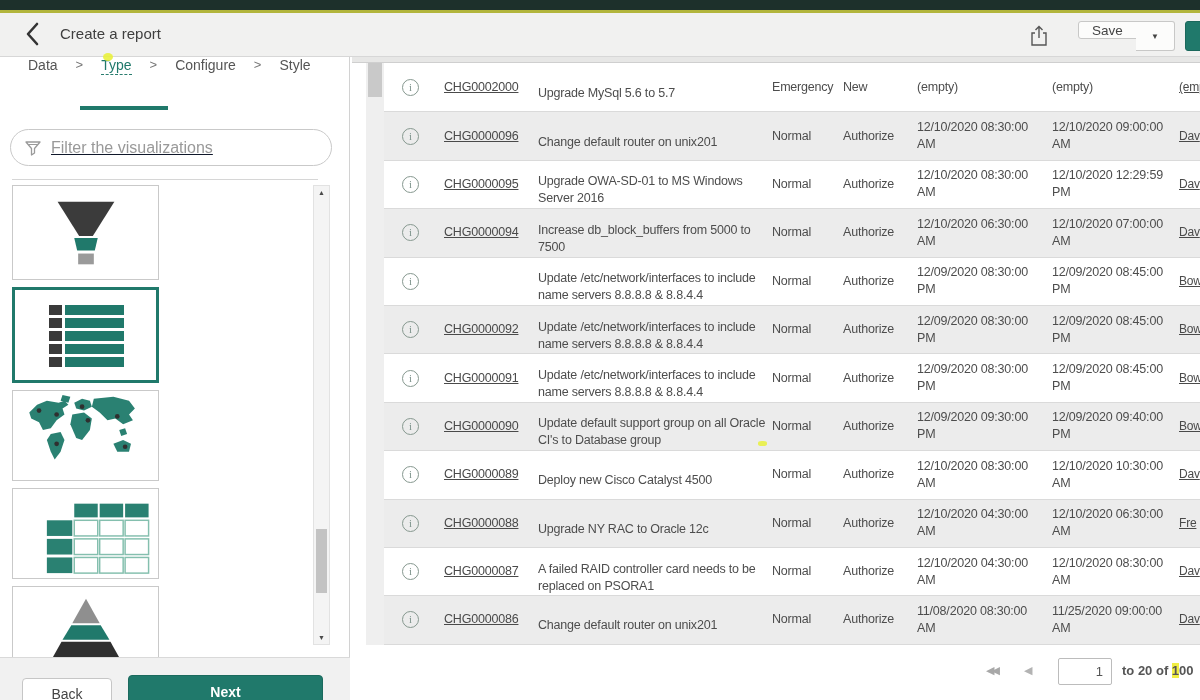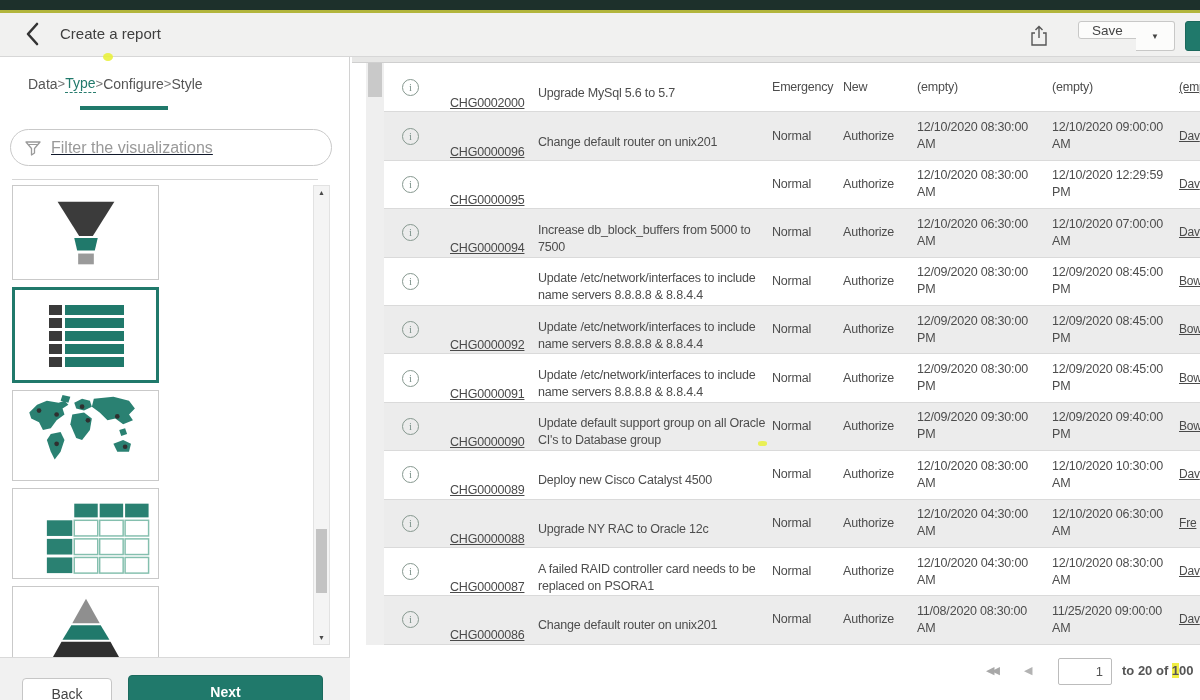--- a/index.html
+++ b/index.html
@@ -25,22 +25,22 @@
             font-size:13.5px; color:#444; cursor:pointer; font-family:inherit; }
   .save-drop { position:absolute; left:1136px; top:8px; width:39px; height:30px;
             background:#fcfcfb; border:1px solid #c8c8c7; border-left:none;
             border-radius:0 3px 3px 0; font-size:8px; color:#444; cursor:pointer; }
   .run-btn { position:absolute; left:1185px; top:8px; width:40px; height:30px;
             background:#20796b; border:1px solid #1b685c; border-radius:3px; cursor:pointer; }
 
   
   .panel { position:absolute; top:57px; left:0; width:350px; height:643px;
            background:#fff; border-right:1px solid #d2d2d2; }
-  .crumbs { position:relative; height:53px; display:flex; align-items:center;
-            padding-left:28px; font-size:14px; color:#555; }
+  .crumbs { position:relative; height:53px; display:flex; align-items:flex-start;
+            padding-left:28px; gap:18px; font-size:14px; color:#555; }
   .crumb { cursor:pointer; }
   .crumb.active { color:#20796b; border-bottom:1px dashed #2a7d6f; padding-bottom:1px; }
   .crumb-sep { color:#777; font-size:13px; }
   .active-bar { position:absolute; left:80px; bottom:0; width:88px; height:4px;
             background:#20796b; }
   .filter-wrap { position:absolute; top:72px; left:10px; width:322px; height:37px;
             border:1px solid #c9c9c9; border-radius:19px; background:#fff;
             display:flex; align-items:center; padding:0 13px; gap:9px; }
   .filter-wrap input { border:none; outline:none; flex:1; font-size:16px; color:#0f172a;
             font-family:inherit; background:transparent;text-decoration:underline; }
@@ -85,21 +85,21 @@
 
   .rows { position:absolute; left:34px; top:7px; width:816px; }
   .row { position:relative; height:48.4px; border-bottom:1px solid #dadada; background:#fff; }
   .row.alt { background:#ececec; }
   .cell { position:absolute; top:0; height:100%; display:flex; align-items:center;
           font-size:12.5px; letter-spacing:-0.2px; color:#4d4d4d; line-height:17px; }
   .c-icon { left:18px; }
   .info-icon { width:17px; height:17px; border:1px solid #86988f; border-radius:50%;
           color:#7e948c; display:flex; align-items:center; justify-content:center;
           font-family:"Liberation Serif", serif; font-size:11px; cursor:pointer; }
-  .c-num { left:66px; width:80px;margin-top:16px; }
+  .c-num { left:60px; width:80px; }
   .c-num, .c-asg { color:#4a4a4a; text-decoration:underline; cursor:pointer; }
   .c-desc { left:154px; width:230px;margin-top:6px; }
   .c-pri { left:388px; width:70px; }
   .c-state { left:459px; width:70px; }
   .c-start { left:533px; width:120px; }
   .c-end { left:668px; width:120px; }
   .c-asg { left:795px; width:60px; font-size:12px; }
 
   .paging { position:absolute; top:598px; left:0; width:850px; height:36px;
             font-size:13px; color:#555; }
@@ -292,20 +292,21 @@
     <span class="cell c-state">Authorize</span>
     <span class="cell c-start">12/10/2020 08:30:00 AM</span>
     <span class="cell c-end">12/10/2020 09:00:00 AM</span>
     <a class="cell c-asg">Dav</a>
   </div>
         <div class="row">
     <span class="cell c-icon">
             <span class="info-icon">i</span>
           </span>
     <a class="cell c-num">CHG0000095</a>
+    <span class="cell c-desc">Upgrade OWA-SD-01 to MS Windows Server 2016</span>
     <span class="cell c-pri">Normal</span>
     <span class="cell c-state">Authorize</span>
     <span class="cell c-start">12/10/2020 08:30:00 AM</span>
     <span class="cell c-end">12/10/2020 12:29:59 PM</span>
     <a class="cell c-asg">Dav</a>
   </div>
         <div class="row alt">
     <span class="cell c-icon">
             <span class="info-icon">i</span>
           </span>

